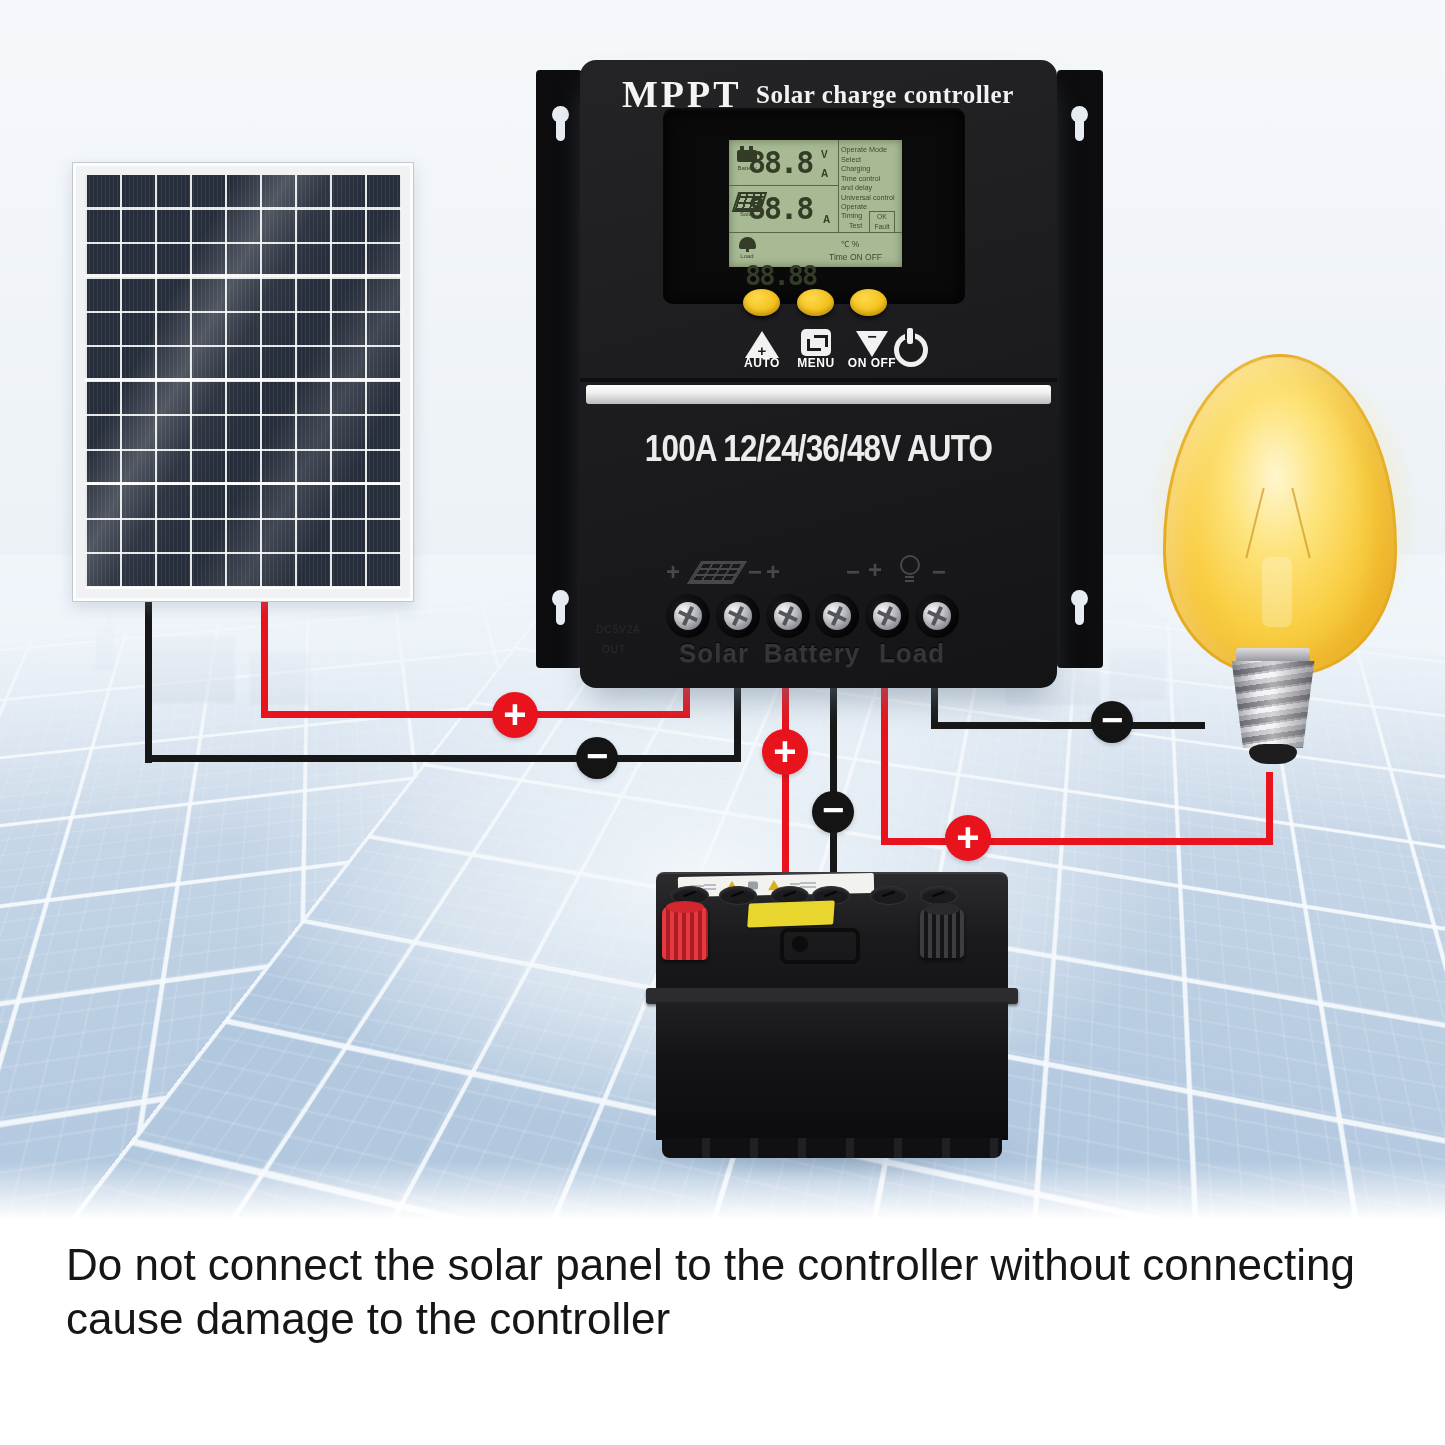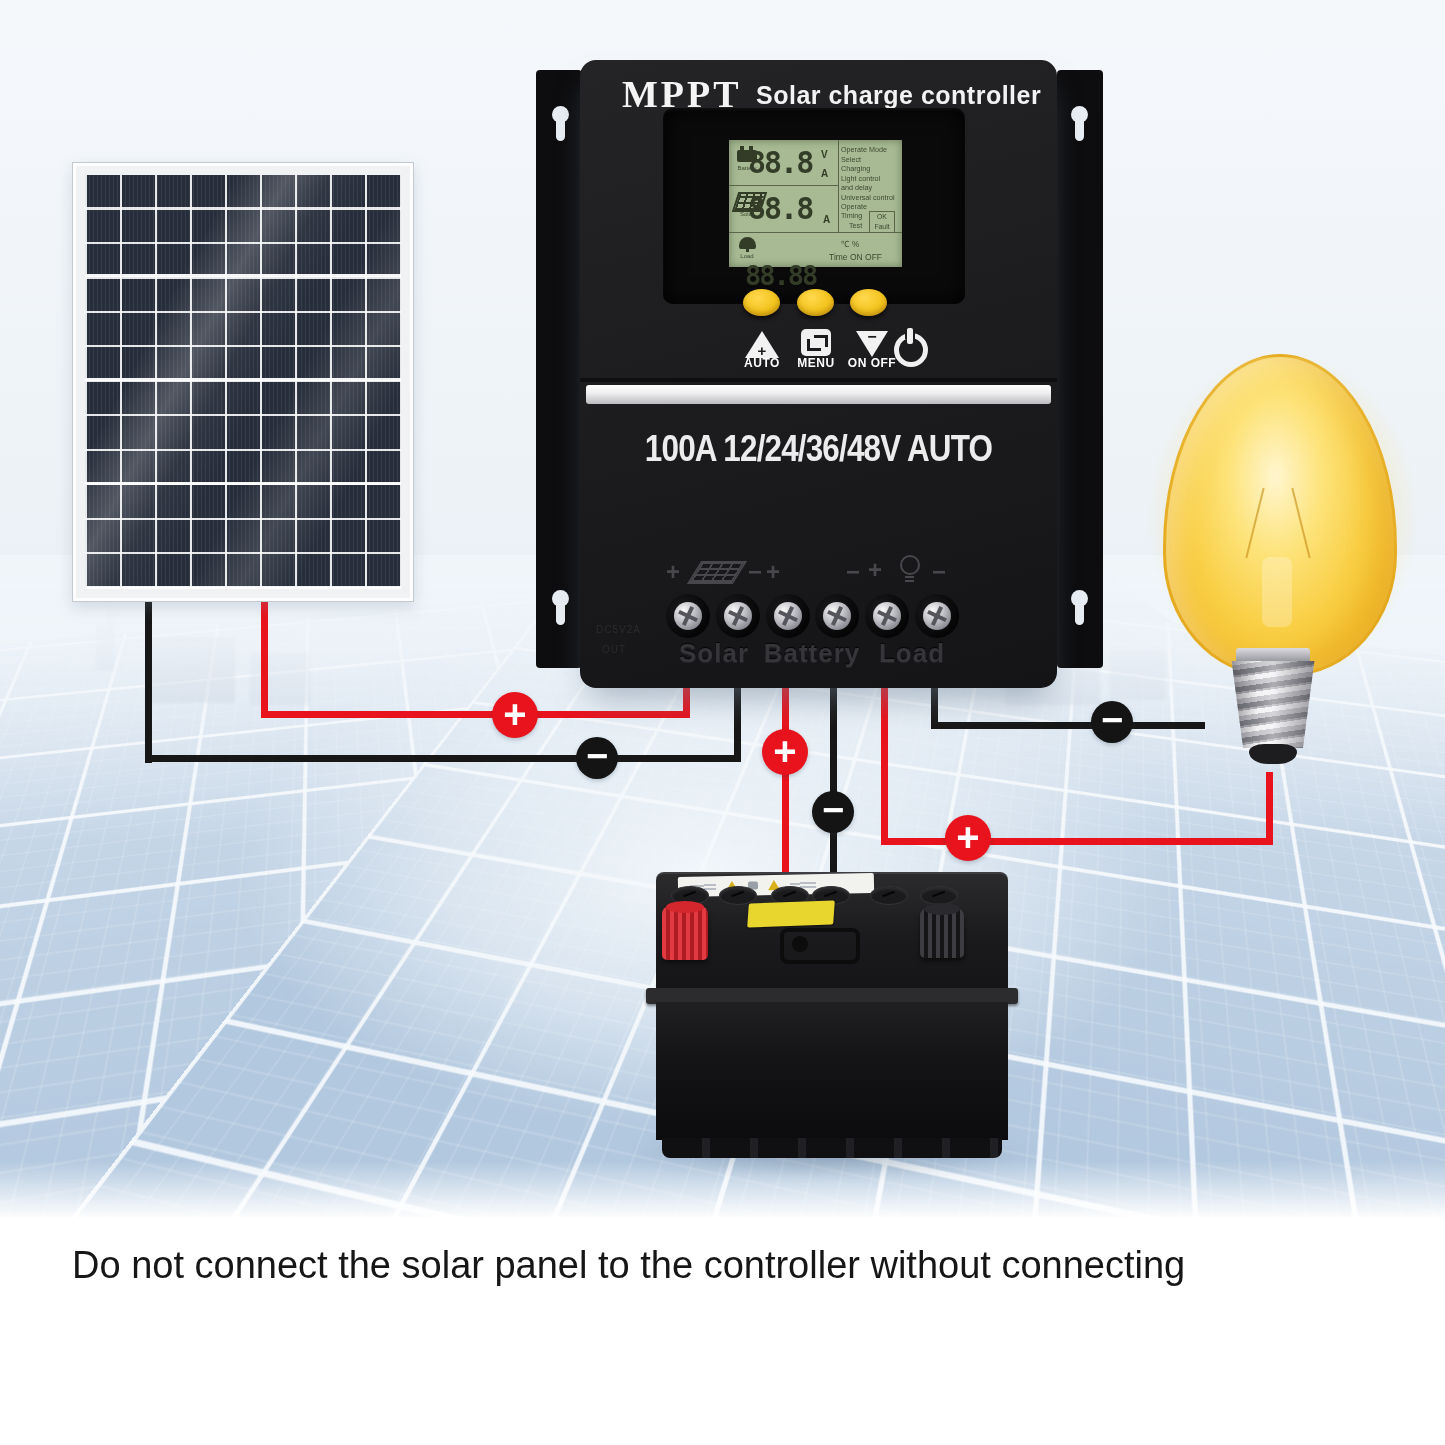--- a/index.html
+++ b/index.html
@@ -48,21 +48,21 @@
       repeating-linear-gradient(90deg,rgba(255,255,255,.07) 0 1px,transparent 1px 4px);}
 
   
   .plate{position:absolute;top:70px;width:46px;height:598px;background:#0d0d0f;border-radius:4px;}
   .keyhole{position:absolute;width:17px;height:17px;border-radius:50%;background:#e9eef4;}
   .keyhole::after{content:"";position:absolute;left:4px;top:10px;width:9px;height:25px;border-radius:5px;background:#e9eef4;}
   #ctrl-body{left:580px;top:60px;width:477px;height:628px;border-radius:16px;
     background:linear-gradient(165deg,#242427 0%,#1d1d20 45%,#141417 100%);
     box-shadow:0 20px 32px -10px rgba(105,125,145,.5);}
   #ttl-brand{left:42px;top:12px;font-family:Liberation Serif, serif;font-weight:bold;font-size:38px;color:#f4f4f4;letter-spacing:3px;}
-  #ttl-name{left:176px;top:21px;font-family:Liberation Sans, sans-serif;font-weight:bold;font-size:25px;color:#f2f2f2;letter-spacing:.5px;}
+  #ttl-name{left:176px;top:21px;font-family:Liberation Serif, serif;font-weight:bold;font-size:25px;color:#f2f2f2;letter-spacing:.5px;}
 
   #lcd-bezel{left:83px;top:48px;width:302px;height:196px;background:#0a0a0b;border-radius:10px;
     box-shadow:inset 0 0 22px #000,inset 0 2px 2px rgba(255,255,255,.08);}
   #lcd{left:149px;top:80px;width:173px;height:127px;background:#a7ba93;
     box-shadow:inset 0 0 8px rgba(35,45,25,.45);font-family:"Liberation Sans",sans-serif;}
   .lcd-line{position:absolute;background:#5a6549;}
   .seg{position:absolute;font-family:"DejaVu Sans Mono",monospace;font-weight:bold;color:#333c26;letter-spacing:-2px;}
   .lcd-sm{position:absolute;color:#3d4830;line-height:1;}
   .lcd-unit{position:absolute;color:#333c26;font-size:10px;font-weight:bold;}
   #lcd-menu{position:absolute;left:112px;top:5px;width:60px;font-size:7.2px;line-height:9.5px;color:#3d4830;white-space:nowrap;}
@@ -160,21 +160,21 @@
     background:repeating-linear-gradient(90deg,#3c3c41 0 4px,#151518 4px 8px);box-shadow:0 3px 4px rgba(0,0,0,.5);}
   #term-black::before{content:"";position:absolute;left:4px;top:-5px;width:36px;height:12px;border-radius:50%;background:#2a2a2e;}
   #batt-ledge{left:646px;top:988px;width:372px;height:16px;background:#2c2c2f;border-radius:3px;box-shadow:0 2px 3px rgba(0,0,0,.45);}
   #batt-body{left:656px;top:1002px;width:352px;height:138px;
     background:linear-gradient(180deg,#202023 0%,#141416 40%,#0c0c0e 100%);}
   #batt-feet{left:662px;top:1138px;width:340px;height:20px;border-radius:0 0 8px 8px;background:#101013;
     background-image:repeating-linear-gradient(90deg,transparent 0 40px,#202024 40px 48px);}
 
   
   #caption-bg{left:0;top:1218px;width:1445px;height:227px;background:#ffffff;}
-  #caption{left:72px;top:1238px;width:1340px;font-size:38px;line-height:54px;color:#161616;}
+  #caption{left:66px;top:1238px;width:1340px;font-size:44px;line-height:54px;color:#161616;}
   #caption .em{color:#e8131c;font-weight:bold;}
 </style>
 </head>
 <body>
 
 <div id="stage">
 
   <div id="field">
     <div class="tile tile-l"></div>
     <div class="tile tile-r"></div>
@@ -262,21 +262,21 @@
         <div id="ico-load"></div>
         <div class="lcd-ico-label" style="top:113px;">Load</div>
         <div class="seg" style="left:16px;top:95px;font-size:27px;margin-top:25px;">88.88</div>
         <div class="lcd-sm" style="left:112px;top:100px;font-size:8.5px;">℃ %</div>
         <div class="lcd-sm" style="left:100px;top:113px;font-size:8.5px;">Time ON OFF</div>
 
         <div id="lcd-menu">
           <div>Operate Mode</div>
           <div>Select</div>
           <div>Charging</div>
-          <div>Light control</div>
+          <div>Time control</div>
           <div>and delay</div>
           <div>Universal control</div>
           <div>Operate</div>
         </div>
         <div class="lcd-sm" style="left:112px;top:72px;font-size:7.2px;">Timing</div>
         <div class="lcd-sm" style="left:112px;top:82px;font-size:7.2px;margin-left:8px;">Test</div>
         <div id="okbox">
           <span>OK</span>
           <span>Fault</span>
         </div>
@@ -384,15 +384,16 @@
     <div id="term-red" class="abs"></div>
     <div id="term-black" class="abs"></div>
     <div id="batt-ledge" class="abs"></div>
     <div id="batt-body" class="abs"></div>
     <div id="batt-feet" class="abs"></div>
   </div>
 
   <div id="caption-bg" class="abs"></div>
   <div id="caption" class="abs">
     <div>Do not connect the solar panel to the controller without connecting</div>
+    <div>cause damage to the controller</div>
   </div>
 
 </div>
 
 </body></html>

